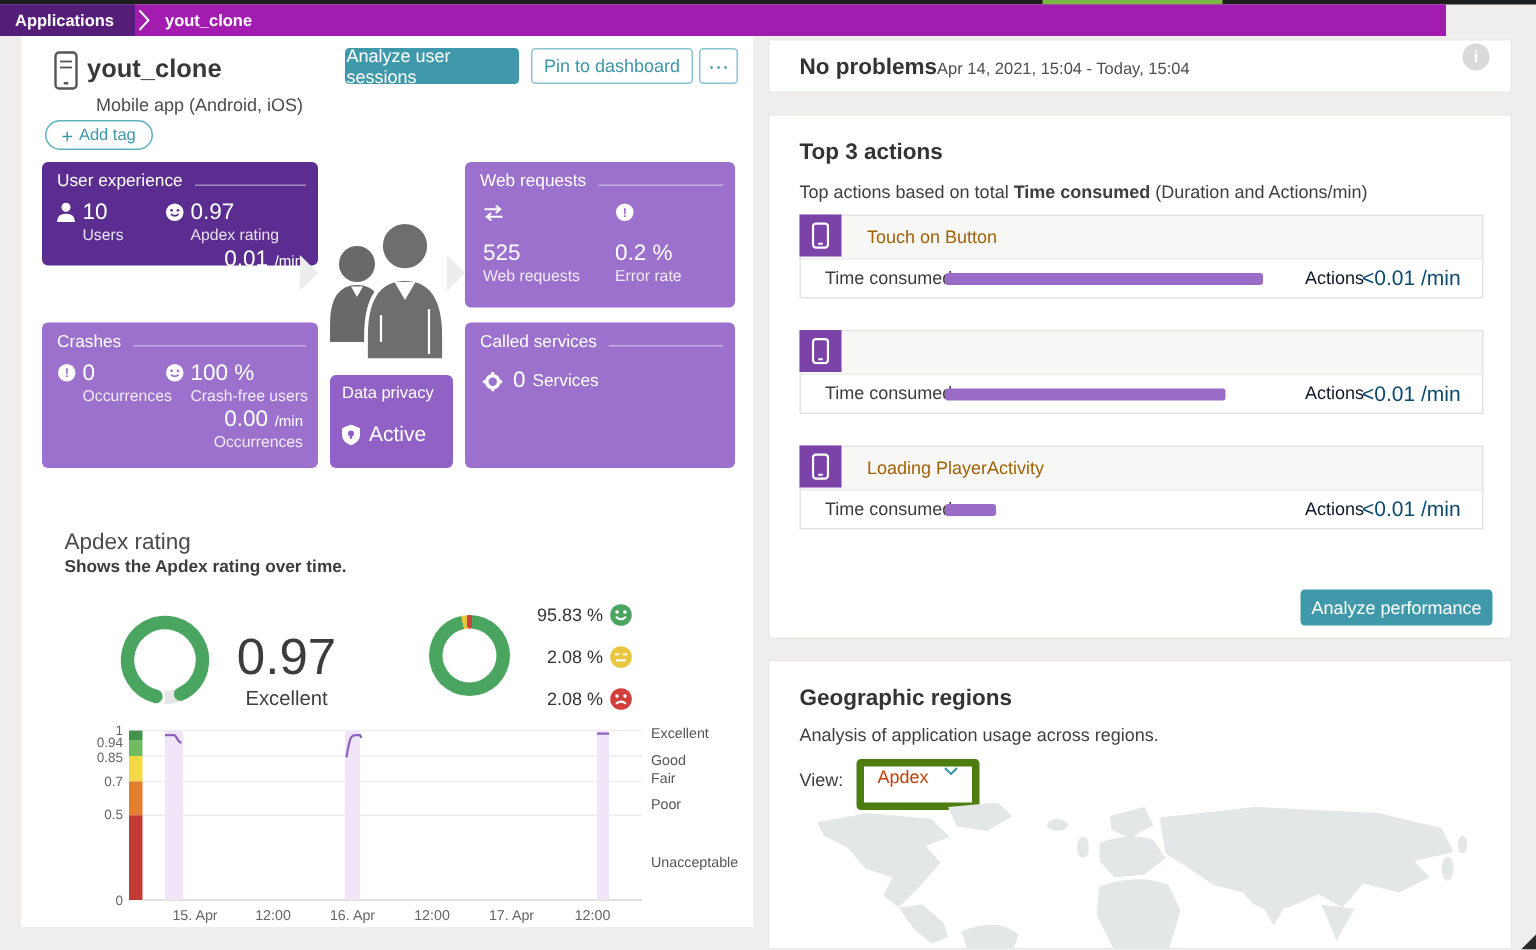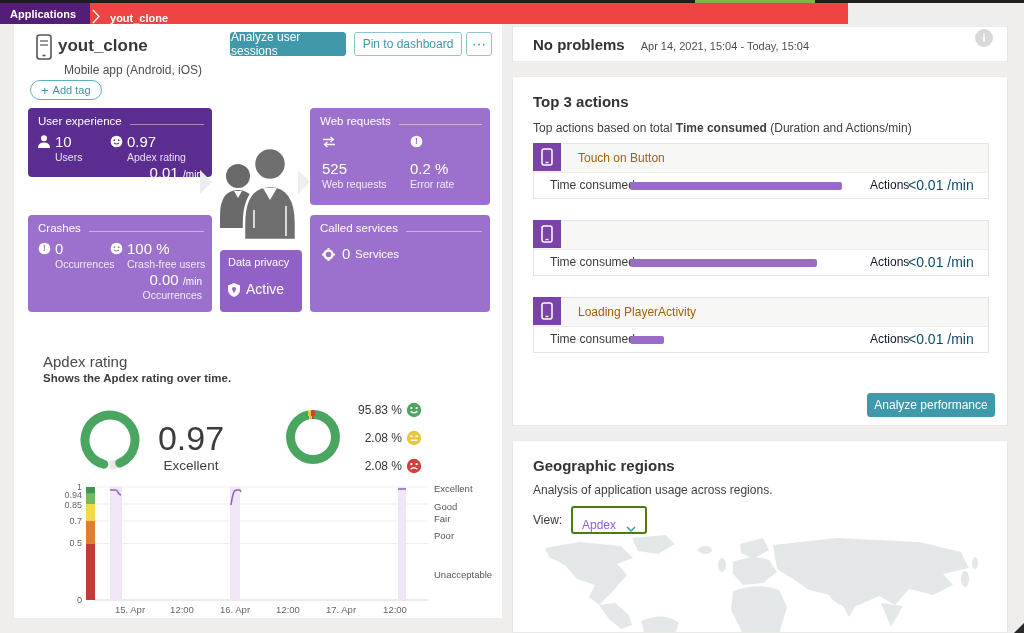--- a/index.html
+++ b/index.html
@@ -3,21 +3,21 @@
 <meta charset="utf-8">
 <style>
   html,body{margin:0;padding:0}
   body{width:1024px;height:633px;position:relative;overflow:hidden;
        background:#efeeec;font-family:"Liberation Sans",sans-serif;color:#333}
   .abs{position:absolute}
 
   
   .top-strip{left:0;top:0;width:1024px;height:3px;background:#1e1e1e}
   .top-strip-green{left:695px;top:0;width:120px;height:3px;background:#7ab648}
-  .appbar{left:0;top:3px;width:848px;height:21px;background:#ef4444;display:flex;align-items:flex-end}
+  .appbar{left:0;top:3px;width:964px;height:21px;background:#a21caf;display:flex;align-items:center}
   .crumb-root{height:21px;background:#541e78;color:#fff;font-size:11px;font-weight:bold;
               display:flex;align-items:center;padding:0 14px 0 10px}
   .crumb-sep{margin:0 10px 0 2px}
   .crumb-cur{color:#fff;font-size:11px;font-weight:bold}
 
   
   .left-panel{left:14px;top:24px;width:488px;height:594px;background:#fff}
   .card{background:#fff;border:1px solid #e9e9e7;box-sizing:border-box}
 
   
@@ -44,34 +44,34 @@
   .score-num{font-size:34px;color:#3c3c3c}
   .score-lbl{font-size:13.5px;color:#3e3e3e}
   .donut{width:54px;height:54px;border-radius:50%;position:relative;
          background:conic-gradient(from -12deg,#e9c63f 0 8deg,#d2403b 8deg 16deg,#4aa560 16deg 360deg)}
   .donut::after{content:"";position:absolute;inset:9px;border-radius:50%;background:#fff}
   .leg-row{position:absolute;display:flex;align-items:center;gap:4px}
   .leg-val{width:58px;text-align:right;font-size:12px;color:#333}
 
   
   .np-title{font-size:15px;font-weight:bold;color:#333}
-  .np-range{font-size:11px;color:#4e4e4e;margin-left:16px}
+  .np-range{font-size:11px;color:#4e4e4e;margin-left:0}
   .info-i{width:18px;height:18px;border-radius:50%;background:#d9d9d9;color:#fff;font-size:11px;font-weight:bold;
           display:flex;align-items:center;justify-content:center}
   .ta-sub{font-size:12px;color:#3f3f3f}
   .action-row{position:absolute;left:20px;width:456px;height:56px;border:1px solid #e4e4e4;background:#fff;box-sizing:border-box;cursor:pointer}
   .ar-head{position:absolute;left:0;right:0;top:0;height:28px;background:#f7f7f6;border-bottom:1px solid #ededed}
   .ar-badge{position:absolute;left:-1px;top:-1px;width:28px;height:28px;background:#7b42a8;display:flex;align-items:center;justify-content:center}
   .ar-name{position:absolute;left:44px;top:0;height:28px;line-height:28px;font-size:12px;color:#a16207}
   .ar-tl{position:absolute;left:16px;top:28px;height:27px;line-height:27px;font-size:12px;color:#3c3c3c}
   .ar-barwrap{position:absolute;left:96px;top:38px;width:212px;height:8px}
   .ar-bar{height:8px;background:#9b6bc8;border-radius:2px}
   .ar-al{position:absolute;left:336px;top:28px;height:27px;line-height:27px;font-size:12px;color:#0f172a}
   .ar-av{position:absolute;left:374px;top:28px;height:27px;line-height:27px;font-size:14px;color:#0c4a6e}
-  .view-dd{display:flex;align-items:flex-end;gap:10px;height:24px;padding:0 9px;border:2px solid #4d7c0f;border-radius:3px;background:#fff;font-size:12px;color:#8b5cf6;cursor:pointer}
+  .view-dd{display:flex;align-items:flex-start;gap:10px;height:24px;padding:0 9px;border:5px solid #4d7c0f;border-radius:3px;background:#fff;font-size:12px;color:#c2410c;cursor:pointer}
 
   .tri{width:0;height:0}
   .corner{right:0;bottom:0;width:0;height:0;border-left:10px solid transparent;border-bottom:10px solid #2a2a2a}
 </style>
 </head>
 <body>
 
 <div class="abs top-strip"></div>
 <div class="abs top-strip-green"></div>
 <div class="abs appbar">

